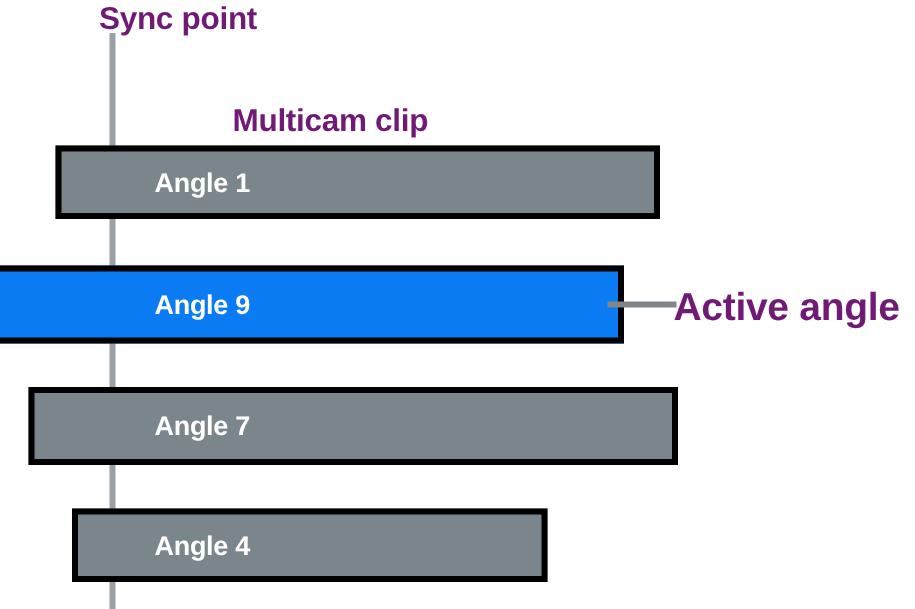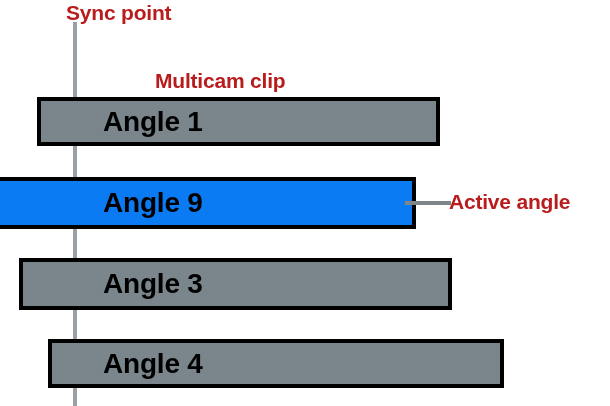--- a/index.html
+++ b/index.html
@@ -26,41 +26,41 @@
     top: 22px;
     width: 4px;
     height: 384px;
     background: #99a1a6;
   }
 
   
   .caption {
     position: absolute;
     font-weight: bold;
-    color: #b91c1c;
+    color: #701a75;
     white-space: nowrap;
     line-height: 1;
   }
   .caption-sync {
     left: 66px;
     top: 2px;
     font-size: 21px;
     letter-spacing: -0.2px;
   }
   .caption-multicam {
     left: 155px;
     top: 44px;
     font-size: 21px;
     letter-spacing: -0.2px;
     margin-top: 26px;
   }
   .caption-active {
     left: 449px;
     top: 191px;
-    font-size: 21px;
+    font-size: 26px;
     letter-spacing: -0.2px;
   }
 
   
   .leader-line {
     position: absolute;
     left: 405px;
     top: 201px;
     width: 46px;
     height: 4px;
@@ -74,33 +74,33 @@
     border: 4px solid #000000;
     display: flex;
     align-items: center;
   }
   .angle-bar.gray  { background: #7b858c; }
   .angle-bar.blue  { background: #0a7bf2; }
 
   .angle-label {
     position: absolute;
     left: 99px;
-    font-size: 28px;
+    font-size: 18px;
     font-weight: bold;
-    color: #000000;
+    color: #ffffff;
     white-space: nowrap;
     letter-spacing: -0.2px;
     line-height: 1;
   }
 
   
   .bar-1 { left: 37px;  top: 97px;  width: 403px; height: 49px; }
   .bar-2 { left: -4px;  top: 177px; width: 420px; height: 52px; }
   .bar-3 { left: 19px;  top: 258px; width: 433px; height: 52px; }
-  .bar-4 { left: 48px;  top: 339px; width: 456px; height: 49px; padding-left: 16px; }
+  .bar-4 { left: 48px;  top: 339px; width: 317px; height: 49px; padding-left: 16px; }
 
   
   .bar-1 .angle-label { left: 62px; }
   .bar-2 .angle-label { left: 103px; }
   .bar-3 .angle-label { left: 80px; }
   .bar-4 .angle-label { left: 51px; }
 </style>
 </head>
 <body>
 
@@ -117,20 +117,20 @@
   </div>
 
   <div class="angle-bar blue bar-2">
     <span class="angle-label">Angle 9</span>
   </div>
 
   <div class="leader-line"></div>
   <div class="caption caption-active">Active angle</div>
 
   <div class="angle-bar gray bar-3">
-    <span class="angle-label">Angle 3</span>
+    <span class="angle-label">Angle 7</span>
   </div>
 
   <div class="angle-bar gray bar-4">
     <span class="angle-label">Angle 4</span>
   </div>
 
 </div>
 
 </body></html>

